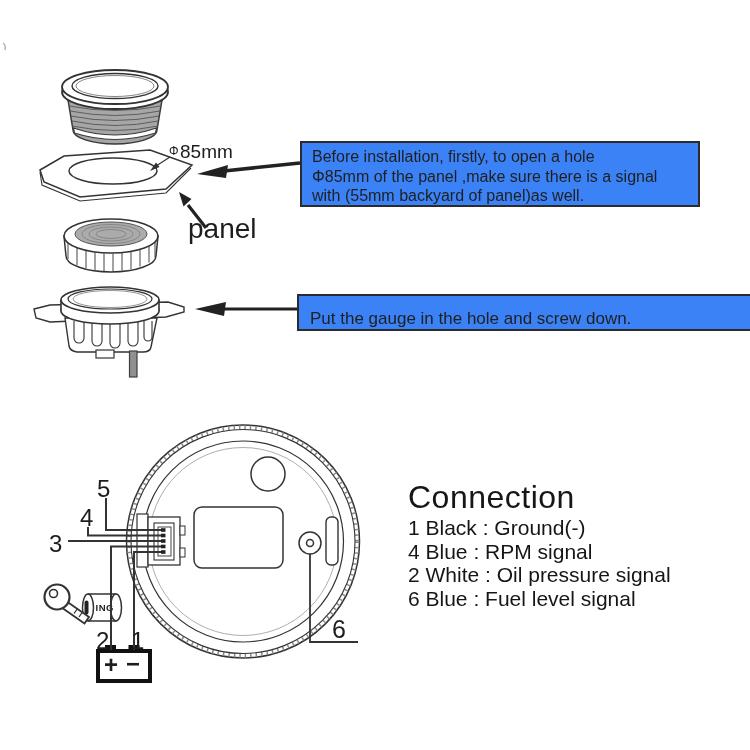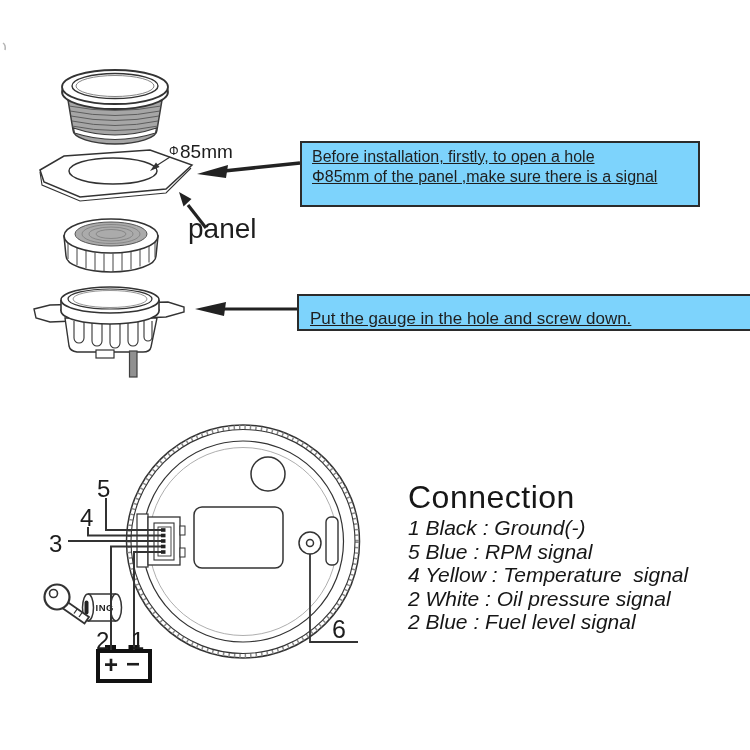--- a/index.html
+++ b/index.html
@@ -3,31 +3,31 @@
 <meta charset="utf-8">
 <style>
   html,body{margin:0;padding:0;background:#fff;}
   .canvas{
     position:relative;width:750px;height:750px;background:#fff;
     font-family:"Liberation Sans",sans-serif;color:#1d1d1d;overflow:hidden;
   }
   .canvas svg{position:absolute;left:0;top:0;}
   svg text{font-family:"Liberation Sans",sans-serif;fill:#1d1d1d;}
   .note-box{
-    position:absolute;border:2px solid #2b2b2b;background:#7dd3fc;
-    box-sizing:border-box;color:#1f1f1f;text-decoration:underline;
+    position:absolute;border:2px solid #2b2b2b;background:#3b82f6;
+    box-sizing:border-box;color:#1f1f1f;
   }
   .box1{left:300px;top:141px;width:400px;height:66px;padding:4px 6px 0 10px;
         font-size:16px;line-height:19.5px;}
   .box1 .note-line{white-space:nowrap;}
   .box2{left:297px;top:294px;width:481px;height:37px;display:flex;align-items:flex-end;
         padding-left:11px;font-size:17px;white-space:nowrap;}
   .connection{position:absolute;left:408px;top:478px;color:#161616;}
   .conn-title{font-size:32px;line-height:38px;letter-spacing:0.5px;}
-  .conn-item{font-size:21px;line-height:23.5px;white-space:pre;font-style:italic;}
+  .conn-item{font-size:21px;line-height:23.5px;white-space:pre;}
 </style>
 </head>
 <body>
 
 <div class="canvas">
 
 <svg width="750" height="750" viewBox="0 0 750 750">
 
   <path d="M3,43 q3,2 2,7" stroke="#b5b5b5" stroke-width="1.5" fill="none"></path>
 
@@ -167,28 +167,28 @@
     <text x="49" y="552" font-size="24">3</text>
     <text x="96" y="649" font-size="24">2</text>
     <text x="131" y="649" font-size="24">1</text>
     <text x="332" y="638" font-size="25">6</text>
   </g>
 </svg>
 
   <div class="note-box box1">
     <div class="note-line">Before installation, firstly, to open a hole</div>
     <div class="note-line">Φ85mm of the panel ,make sure there is a signal</div>
+    <div class="note-line">with (55mm backyard of panel)as well.</div>
   </div>
 
   <div class="note-box box2">
     <div>Put the gauge in the hole and screw down.</div>
   </div>
 
   <div class="connection">
     <div class="conn-title">Connection</div>
     <div class="conn-item">1 Black : Ground(-)</div>
-    <div class="conn-item">5 Blue : RPM signal</div>
-    <div class="conn-item">4 Yellow : Temperature  signal</div>
+    <div class="conn-item">4 Blue : RPM signal</div>
     <div class="conn-item">2 White : Oil pressure signal</div>
-    <div class="conn-item">2 Blue : Fuel level signal</div>
+    <div class="conn-item">6 Blue : Fuel level signal</div>
   </div>
 
 </div>
 
 </body></html>

